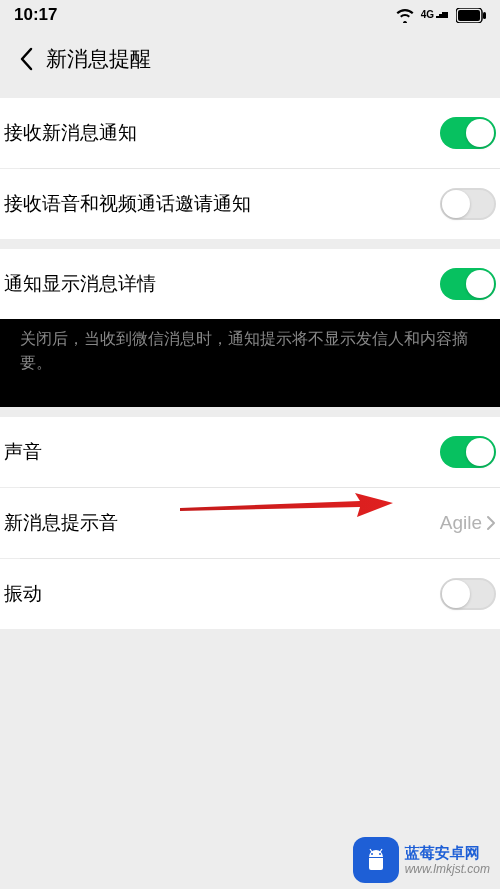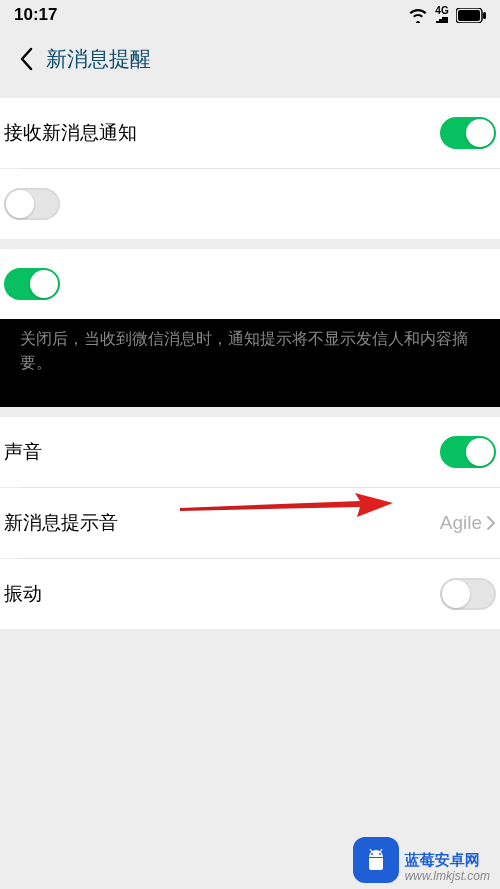--- a/index.html
+++ b/index.html
@@ -44,21 +44,21 @@
     .back-chevron {
       width: 32px;
       height: 32px;
       display: flex;
       align-items: center;
       justify-content: center;
     }
     .nav-title {
       font-size: 21px;
       font-weight: 500;
-      color: #0c4a6e;
+      color: #000000;
       margin-left: 4px;
     }
     .section-gap {
       height: 10px;
       background: #ededed;
     }
     .row {
       background: #fff;
       display: flex;
       align-items: center;
@@ -137,21 +137,21 @@
       left: 175px;
       width: 220px;
       height: 30px;
       pointer-events: none;
     }
     .footer-watermark {
       position: absolute;
       bottom: 0;
       right: 0;
       display: flex;
-      align-items: flex-end;
+      align-items: center;
       gap: 6px;
       padding: 6px 10px;
     }
     .footer-logo {
       width: 46px;
       height: 46px;
       background: #1e5fd6;
       border-radius: 12px;
       display: flex;
       align-items: center;
@@ -182,21 +182,21 @@
   </style>
 </head>
 <body>
 
 <div class="status-bar">
   <span>10:17</span>
   <div class="status-right">
     <svg width="20" height="16" viewBox="0 0 20 16">
       <path d="M10 14 a2 2 0 1 0 0.01 0z M5 9 a7 7 0 0 1 10 0 l-1.5 1.5 a5 5 0 0 0 -7 0z M1.5 5.5 a12 12 0 0 1 17 0 l-1.5 1.5 a10 10 0 0 0 -14 0z" fill="#000"></path>
     </svg>
-    <div style="display:flex;flex-direction:column;align-items:center;">
+    <div style="display:flex;align-items:center;">
       <span class="signal-4g">4G</span>
       <svg width="16" height="8" viewBox="0 0 16 8">
           <path d="M2 7 L2 5 L5 5 L5 3 L8 3 L8 1 L11 1 L14 1 L14 7 Z" fill="#000"></path>
         </svg>
     </div>
     <svg width="30" height="15" viewBox="0 0 30 15">
       <rect x="0" y="0" width="26" height="15" rx="4" fill="none" stroke="#000" stroke-width="1.5"></rect>
       <rect x="2" y="2" width="22" height="11" rx="2" fill="#000"></rect>
       <rect x="27" y="4" width="3" height="7" rx="1.5" fill="#000"></rect>
     </svg>
@@ -215,28 +215,30 @@
 <div class="section-gap"></div>
 
 <div class="row">
   <span class="row-label">接收新消息通知</span>
   <div class="toggle on">
     <div class="toggle-knob"></div>
   </div>
 </div>
 <div class="divider"></div>
 <div class="row">
+  <span class="row-label">接收语音和视频通话邀请通知</span>
   <div class="toggle off">
     <div class="toggle-knob"></div>
   </div>
 </div>
 
 <div class="section-gap"></div>
 
 <div class="row">
+  <span class="row-label">通知显示消息详情</span>
   <div class="toggle on">
     <div class="toggle-knob"></div>
   </div>
 </div>
 <div class="description-block">
   <div class="description-text">关闭后，当收到微信消息时，通知提示将不显示发信人和内容摘要。</div>
 </div>
 
 <div class="section-gap"></div>
 

